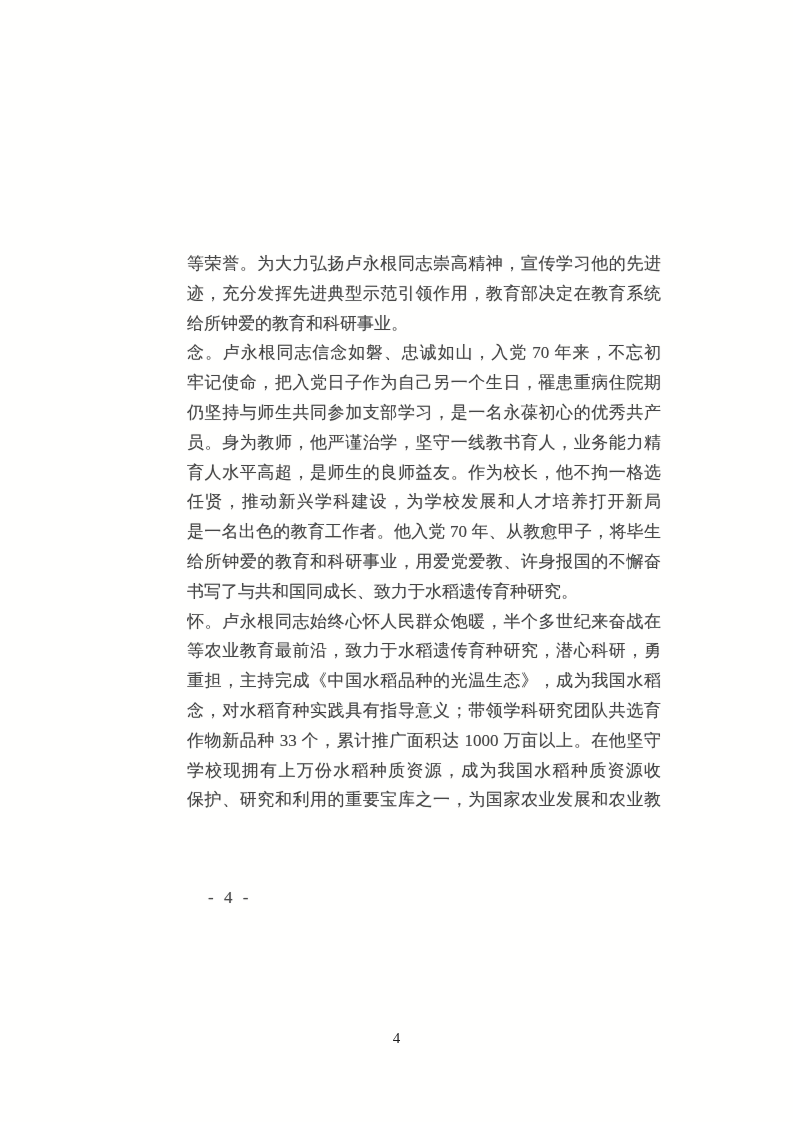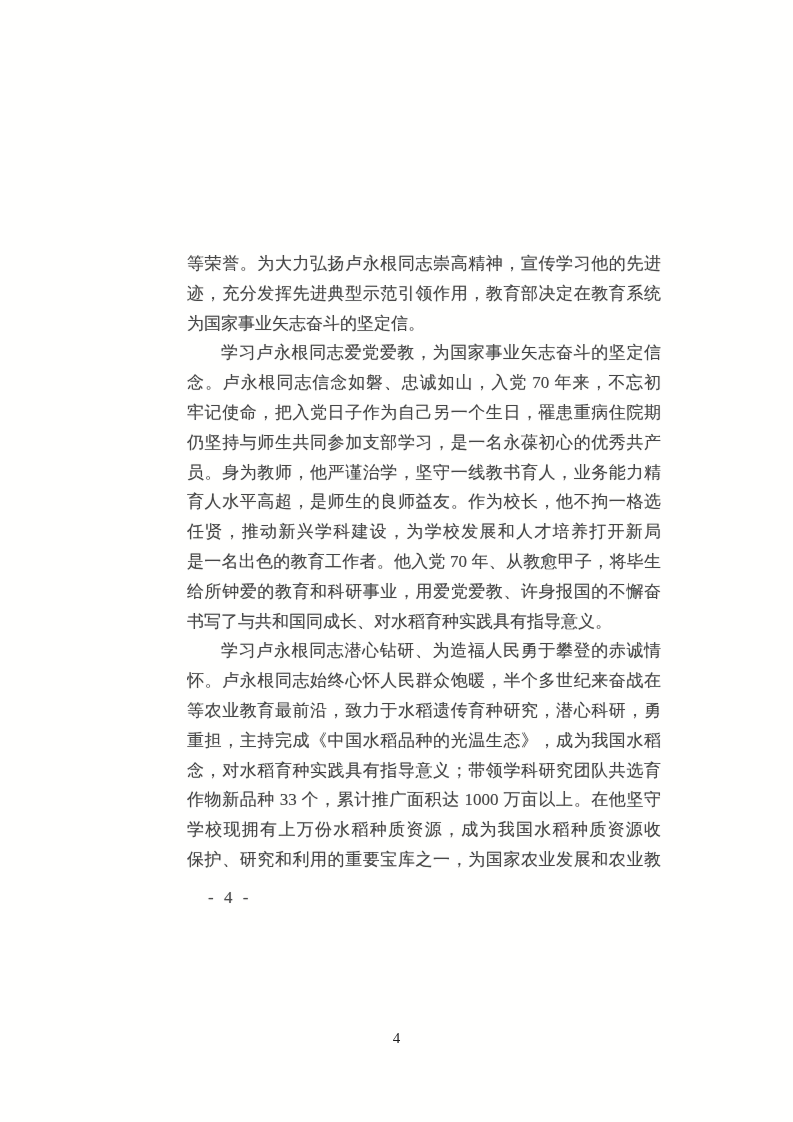--- a/index.html
+++ b/index.html
@@ -59,32 +59,30 @@
   }
 </style>
 </head>
 <body>
 
 <div class="page">
 
   <div class="text-block">
       <div class="line">等荣誉。为大力弘扬卢永根同志崇高精神，宣传学习他的先进事</div>
       <div class="line">迹，充分发挥先进典型示范引领作用，教育部决定在教育系统深</div>
-      <div class="line end">为国家事业矢志奋斗的坚定信。</div>
-      <div class="line indent">学习卢永根同志爱党爱教，为国家事业矢志奋斗的坚定信</div>
+      <div class="line end">给所钟爱的教育和科研事业。</div>
       <div class="line">念。卢永根同志信念如磐、忠诚如山，入党 70 年来，不忘初心、</div>
       <div class="line">牢记使命，把入党日子作为自己另一个生日，罹患重病住院期间，</div>
       <div class="line">仍坚持与师生共同参加支部学习，是一名永葆初心的优秀共产党</div>
       <div class="line">员。身为教师，他严谨治学，坚守一线教书育人，业务能力精湛、</div>
       <div class="line">育人水平高超，是师生的良师益友。作为校长，他不拘一格选材</div>
       <div class="line">任贤，推动新兴学科建设，为学校发展和人才培养打开新局面，</div>
       <div class="line">是一名出色的教育工作者。他入党 70 年、从教愈甲子，将毕生献</div>
       <div class="line">给所钟爱的教育和科研事业，用爱党爱教、许身报国的不懈奋斗</div>
-      <div class="line end">书写了与共和国同成长、对水稻育种实践具有指导意义。</div>
-      <div class="line indent">学习卢永根同志潜心钻研、为造福人民勇于攀登的赤诚情</div>
+      <div class="line end">书写了与共和国同成长、致力于水稻遗传育种研究。</div>
       <div class="line">怀。卢永根同志始终心怀人民群众饱暖，半个多世纪来奋战在高</div>
       <div class="line">等农业教育最前沿，致力于水稻遗传育种研究，潜心科研，勇挑</div>
       <div class="line">重担，主持完成《中国水稻品种的光温生态》，成为我国水稻育种</div>
       <div class="line">念，对水稻育种实践具有指导意义；带领学科研究团队共选育出</div>
       <div class="line">作物新品种 33 个，累计推广面积达 1000 万亩以上。在他坚守下，</div>
       <div class="line">学校现拥有上万份水稻种质资源，成为我国水稻种质资源收集、</div>
       <div class="line">保护、研究和利用的重要宝库之一，为国家农业发展和农业教育</div>
     </div>
 
   <div class="scan-page-num">- 4 -</div>

